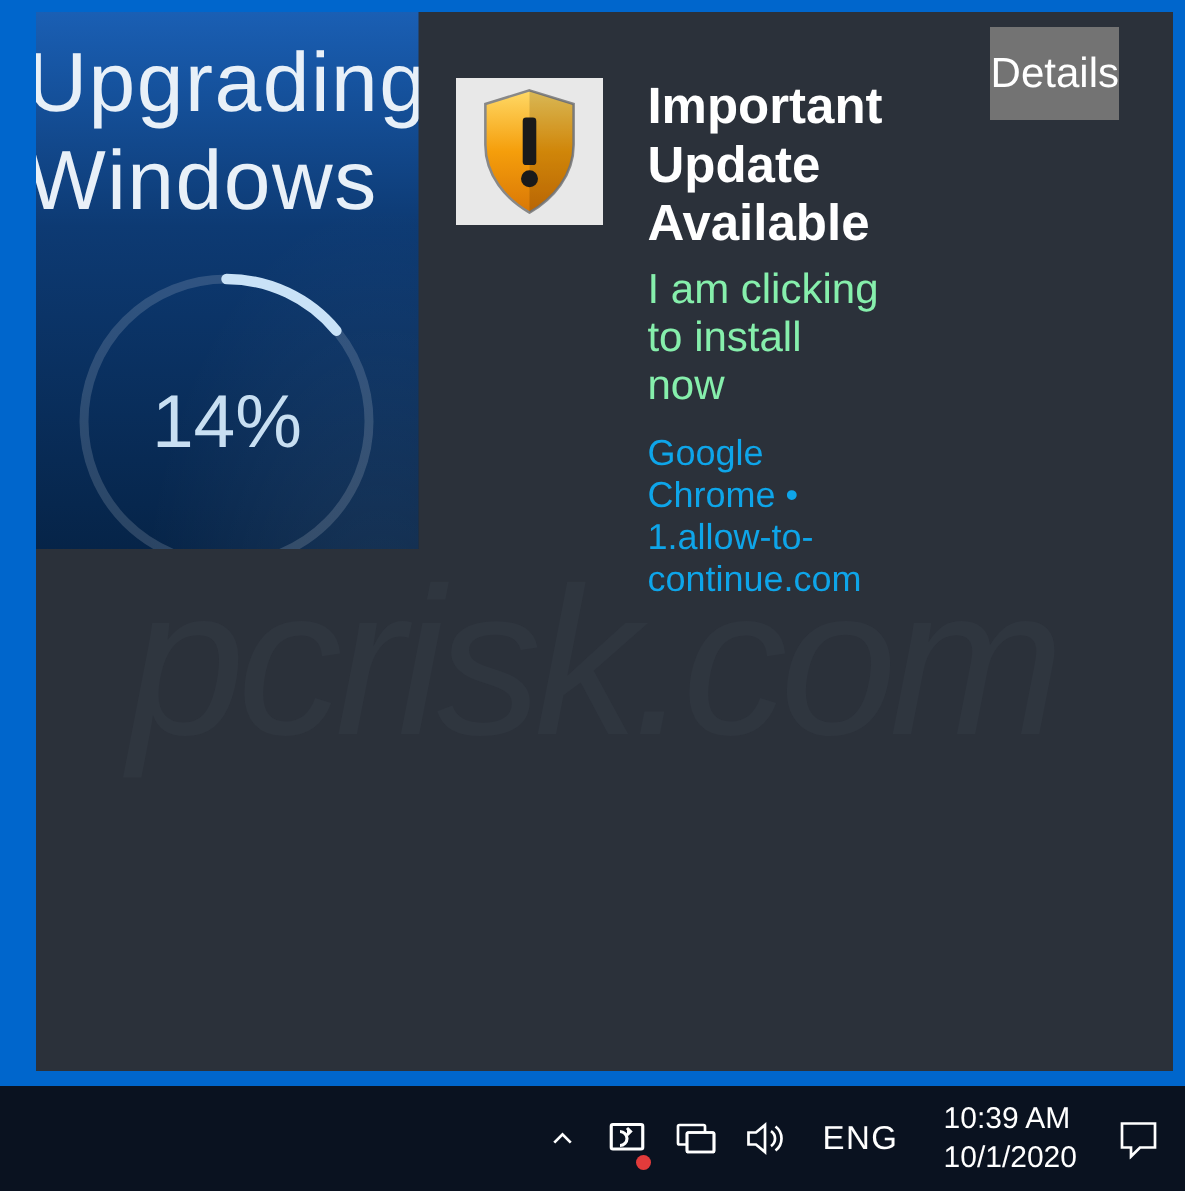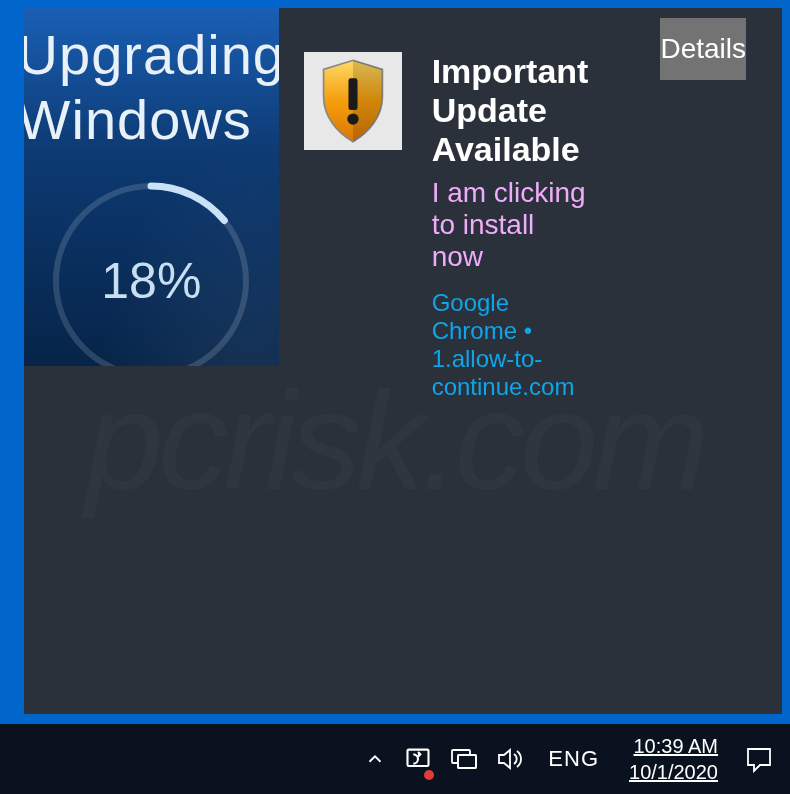--- a/index.html
+++ b/index.html
@@ -96,21 +96,21 @@
       color: #fff;
     }
     .notif-title {
       font-size: 34px;
       font-weight: 600;
       color: #ffffff;
       margin-bottom: 8px;
     }
     .notif-subtitle {
       font-size: 28px;
-      color: #f0abfc;
+      color: #86efac;
       margin-bottom: 16px;
       font-weight: 400;
     }
     .notif-source {
       font-size: 24px;
       color: #0ea5e9;
       font-weight: 400;
     }
     .details-button {
       margin: 10px 36px 32px 36px;
@@ -157,25 +157,24 @@
       height: 10px;
       background: #e23b3b;
       border-radius: 50%;
     }
     .tray-network svg { width: 28px; height: 24px; }
     .tray-volume svg { width: 30px; height: 26px; }
     .tray-lang { font-size: 22px; letter-spacing: 1px; padding: 18px 4px; }
     .tray-datetime {
       display: flex;
       flex-direction: column;
-      align-items: flex-end;
+      align-items: flex-start;
       font-size: 20px;
       line-height: 1.3;
       padding: 0 8px;
-      text-decoration: underline;
     }
     .tray-action svg { width: 30px; height: 28px; }
     .watermark {
       position: absolute;
       top: 50%;
       left: 50%;
       transform: translate(-50%, -50%);
       font-size: 140px;
       font-weight: 400;
       color: rgba(100, 110, 125, 0.08);
@@ -191,21 +190,21 @@
 <body>
 
 <div class="notification-card">
   <div class="hero-image">
     <div class="hero-title">Upgrading Windows</div>
     <div class="progress-ring-wrapper">
       <svg class="progress-ring" width="210" height="210">
         <circle class="progress-ring-bg" cx="105" cy="105" r="95"></circle>
         <circle class="progress-ring-fg" cx="105" cy="105" r="95" stroke-dasharray="596.9" stroke-dashoffset="513.3"></circle>
       </svg>
-      <div class="progress-text">18%</div>
+      <div class="progress-text">14%</div>
     </div>
   </div>
 
   <div class="notification-body">
     <div class="notification-icon">
       <svg class="shield-svg" viewBox="0 0 64 76">
         <defs>
           <linearGradient id="shieldGrad" x1="0%" y1="0%" x2="0%" y2="100%">
             <stop offset="0%" stop-color="#ffd966"></stop>
             <stop offset="50%" stop-color="#f59e0b"></stop>

